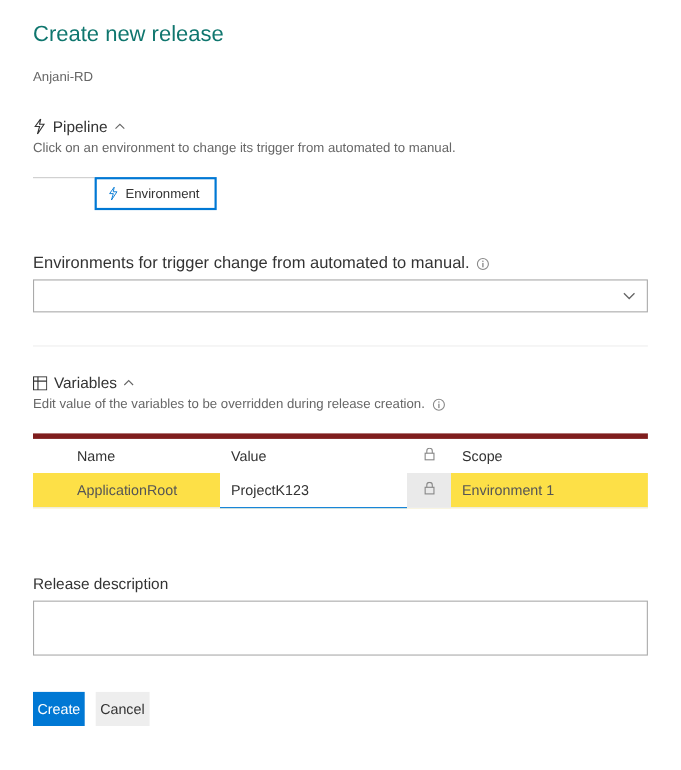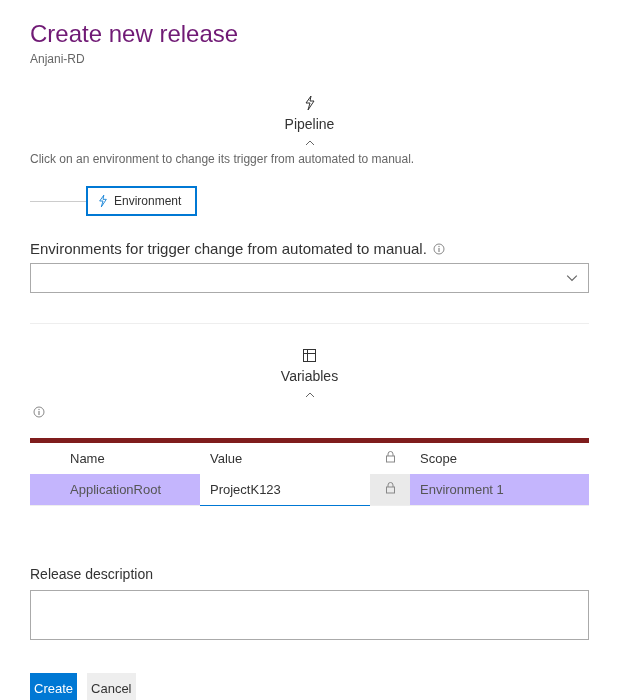--- a/index.html
+++ b/index.html
@@ -5,50 +5,49 @@
   * { box-sizing: border-box; margin: 0; padding: 0; }
   body {
     font-family: "Segoe UI", -apple-system, sans-serif;
     background: #fff;
     color: #333;
     width: 619px;
     padding: 20px 30px;
     font-size: 13px;
   }
   h1 {
-    font-size: 24px;
+    font-size: 20px;
     font-weight: 400;
-    color: #701a75;
-    margin-bottom: 4px;
+    color: #0f766e;
+    margin-bottom: 20px;
   }
   .subtitle {
     font-size: 12px;
     color: #666;
     margin-bottom: 30px;
   }
   .section-header {
     display: flex;
     align-items: center;
     gap: 6px;
     font-size: 14px;
     color: #333;
     margin-bottom: 4px;
     cursor: pointer;
-    flex-direction: column;
   }
   .section-header svg { flex-shrink: 0; }
   .section-desc {
     font-size: 12px;
     color: #666;
     margin-bottom: 20px;
   }
   .pipeline-row {
     display: flex;
-    align-items: center;
-    margin-bottom: 24px;
+    align-items: flex-start;
+    margin-bottom: 40px;
   }
   .pipeline-line {
     width: 56px;
     height: 1px;
     background: #ccc;
   }
   .env-box {
     border: 2px solid #0078d4;
     padding: 6px 14px 6px 10px;
     display: flex;
@@ -104,21 +103,21 @@
   }
   .vars-table td {
     padding: 8px 10px;
     font-size: 13px;
     color: #555;
     vertical-align: middle;
   }
   .vars-table th:nth-child(1), .vars-table td:nth-child(1) { width: 170px; padding-left: 40px;}
   .vars-table th:nth-child(2), .vars-table td:nth-child(2) { width: 170px; }
   .vars-table th:nth-child(3), .vars-table td:nth-child(3) { width: 40px; text-align: center;}
-  .vars-table tr.active { background: #c4b5fd; }
+  .vars-table tr.active { background: #fde047; }
   .vars-table tr.active td:nth-child(2) {
     border-bottom: 1px solid #0078d4;
     background: #fff;
     color: #333;
   }
   .vars-table tr.active td:nth-child(3) { background: #eaeaea; }
   .desc-label { font-size: 14px; margin-bottom: 8px; }
   textarea {
     width: 100%;
     height: 50px;
@@ -194,20 +193,21 @@
       <rect x="0.5" y="0.5" width="12" height="12" fill="none" stroke="#333"></rect>
       <line x1="0.5" y1="4.5" x2="12.5" y2="4.5" stroke="#333"></line>
       <line x1="4.5" y1="0.5" x2="4.5" y2="12.5" stroke="#333"></line>
     </svg>
   <span>Variables</span>
   <svg width="10" height="10" viewBox="0 0 10 10">
       <path fill="none" stroke="#666" stroke-width="1" d="M1 7 L5 3 L9 7"></path>
     </svg>
 </div>
 <div class="section-desc">
+  <span>Edit value of the variables to be overridden during release creation.</span>
   &nbsp;<svg class="info-icon" width="12" height="12" viewBox="0 0 12 12" style="vertical-align:middle">
       <circle cx="6" cy="6" r="5" fill="none" stroke="#888"></circle>
       <circle cx="6" cy="3.5" r="0.7" fill="#888"></circle>
       <rect x="5.4" y="5" width="1.2" height="4" fill="#888"></rect>
     </svg>
 </div>
 
 <table class="vars-table">
   <thead>
     <tr>

